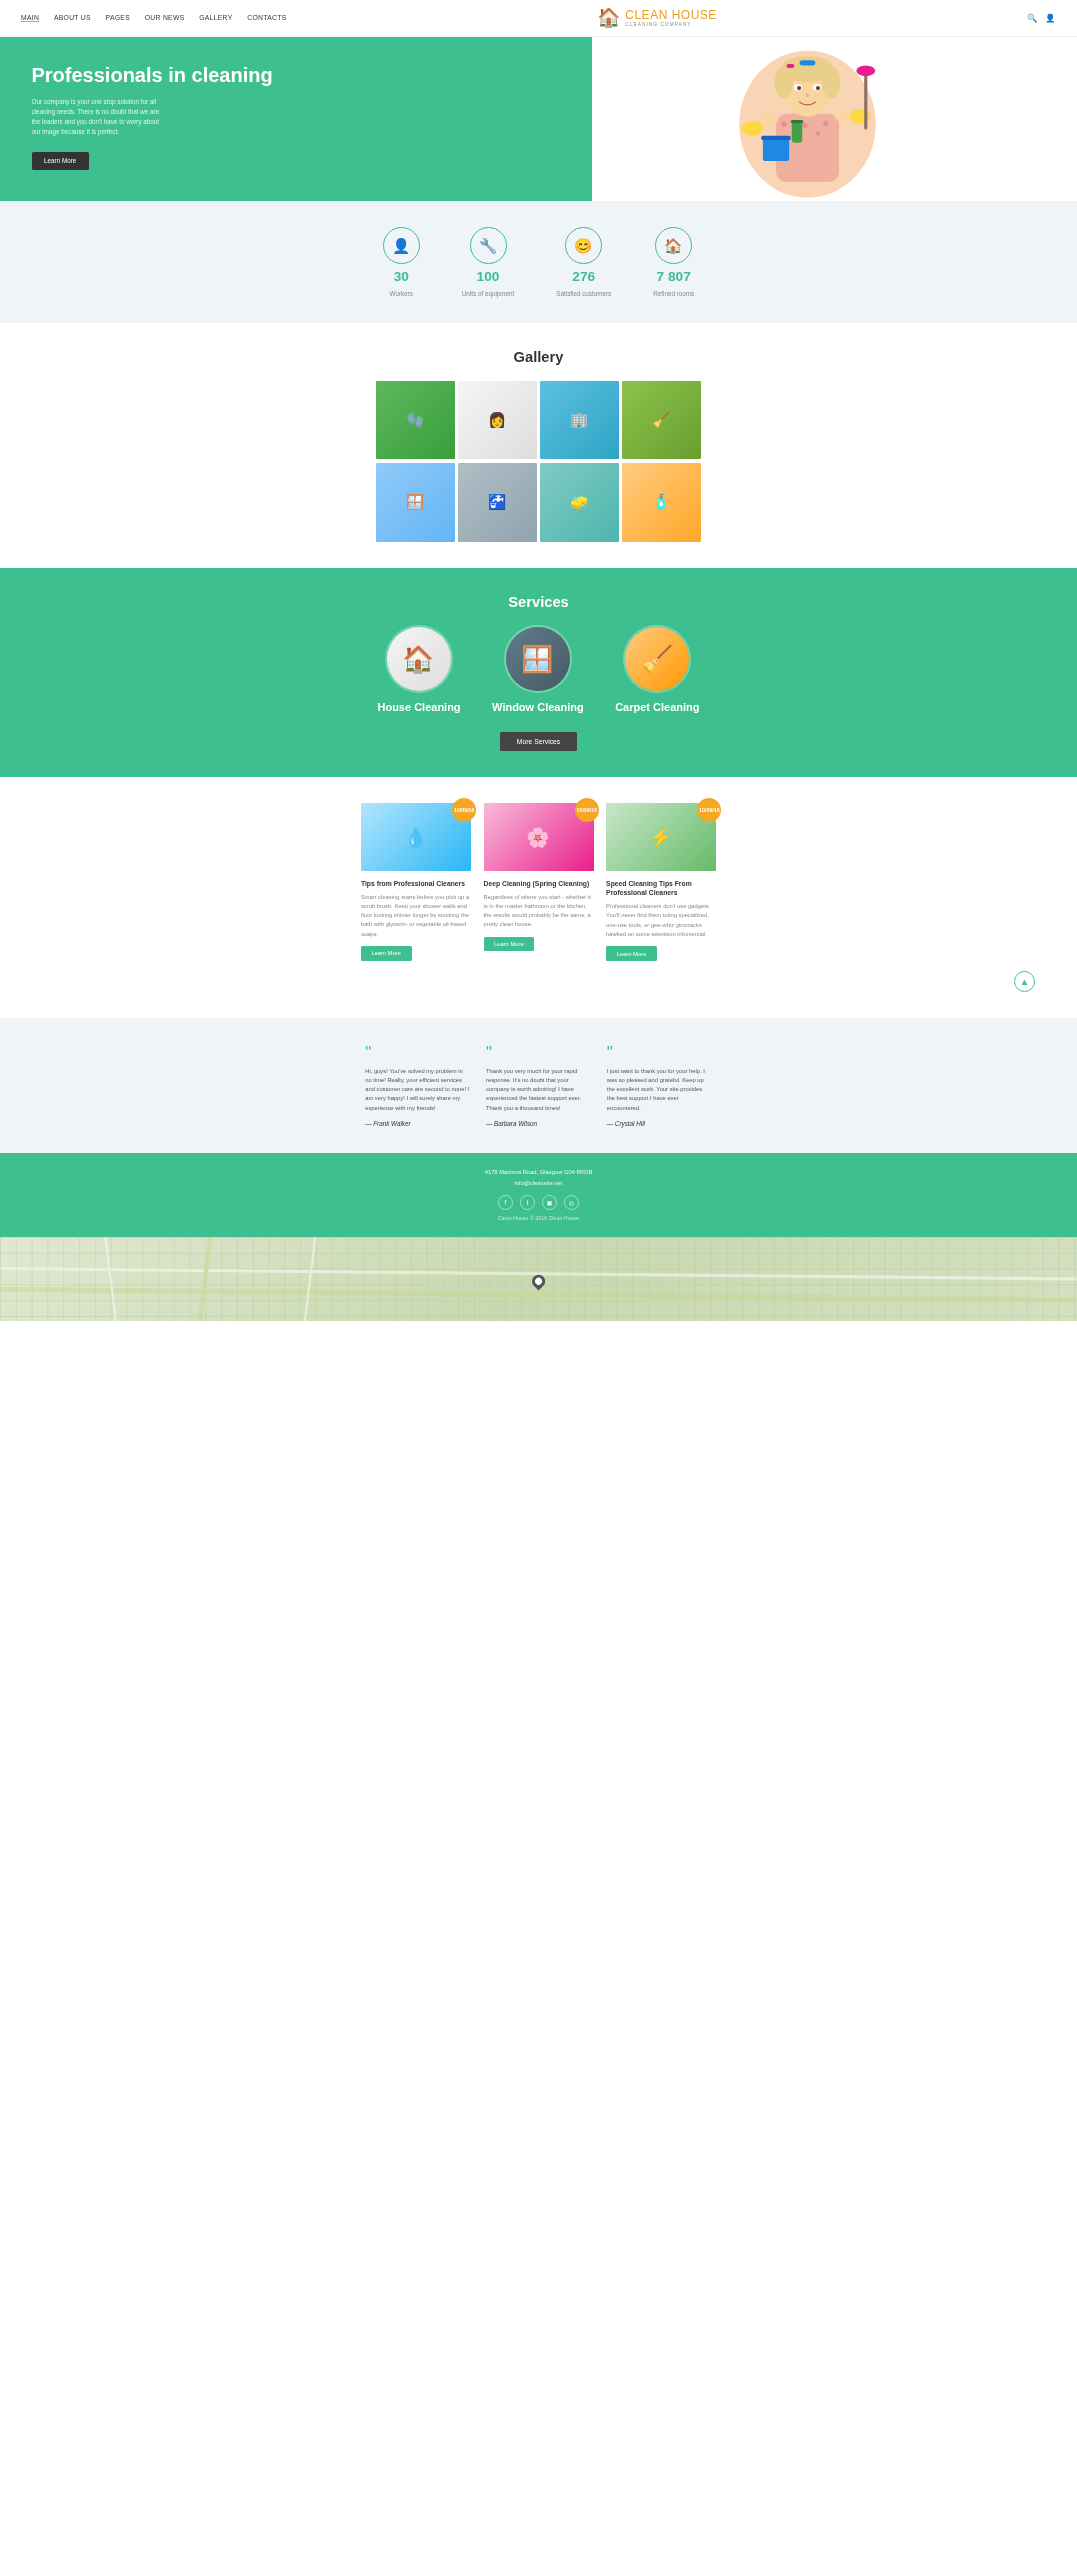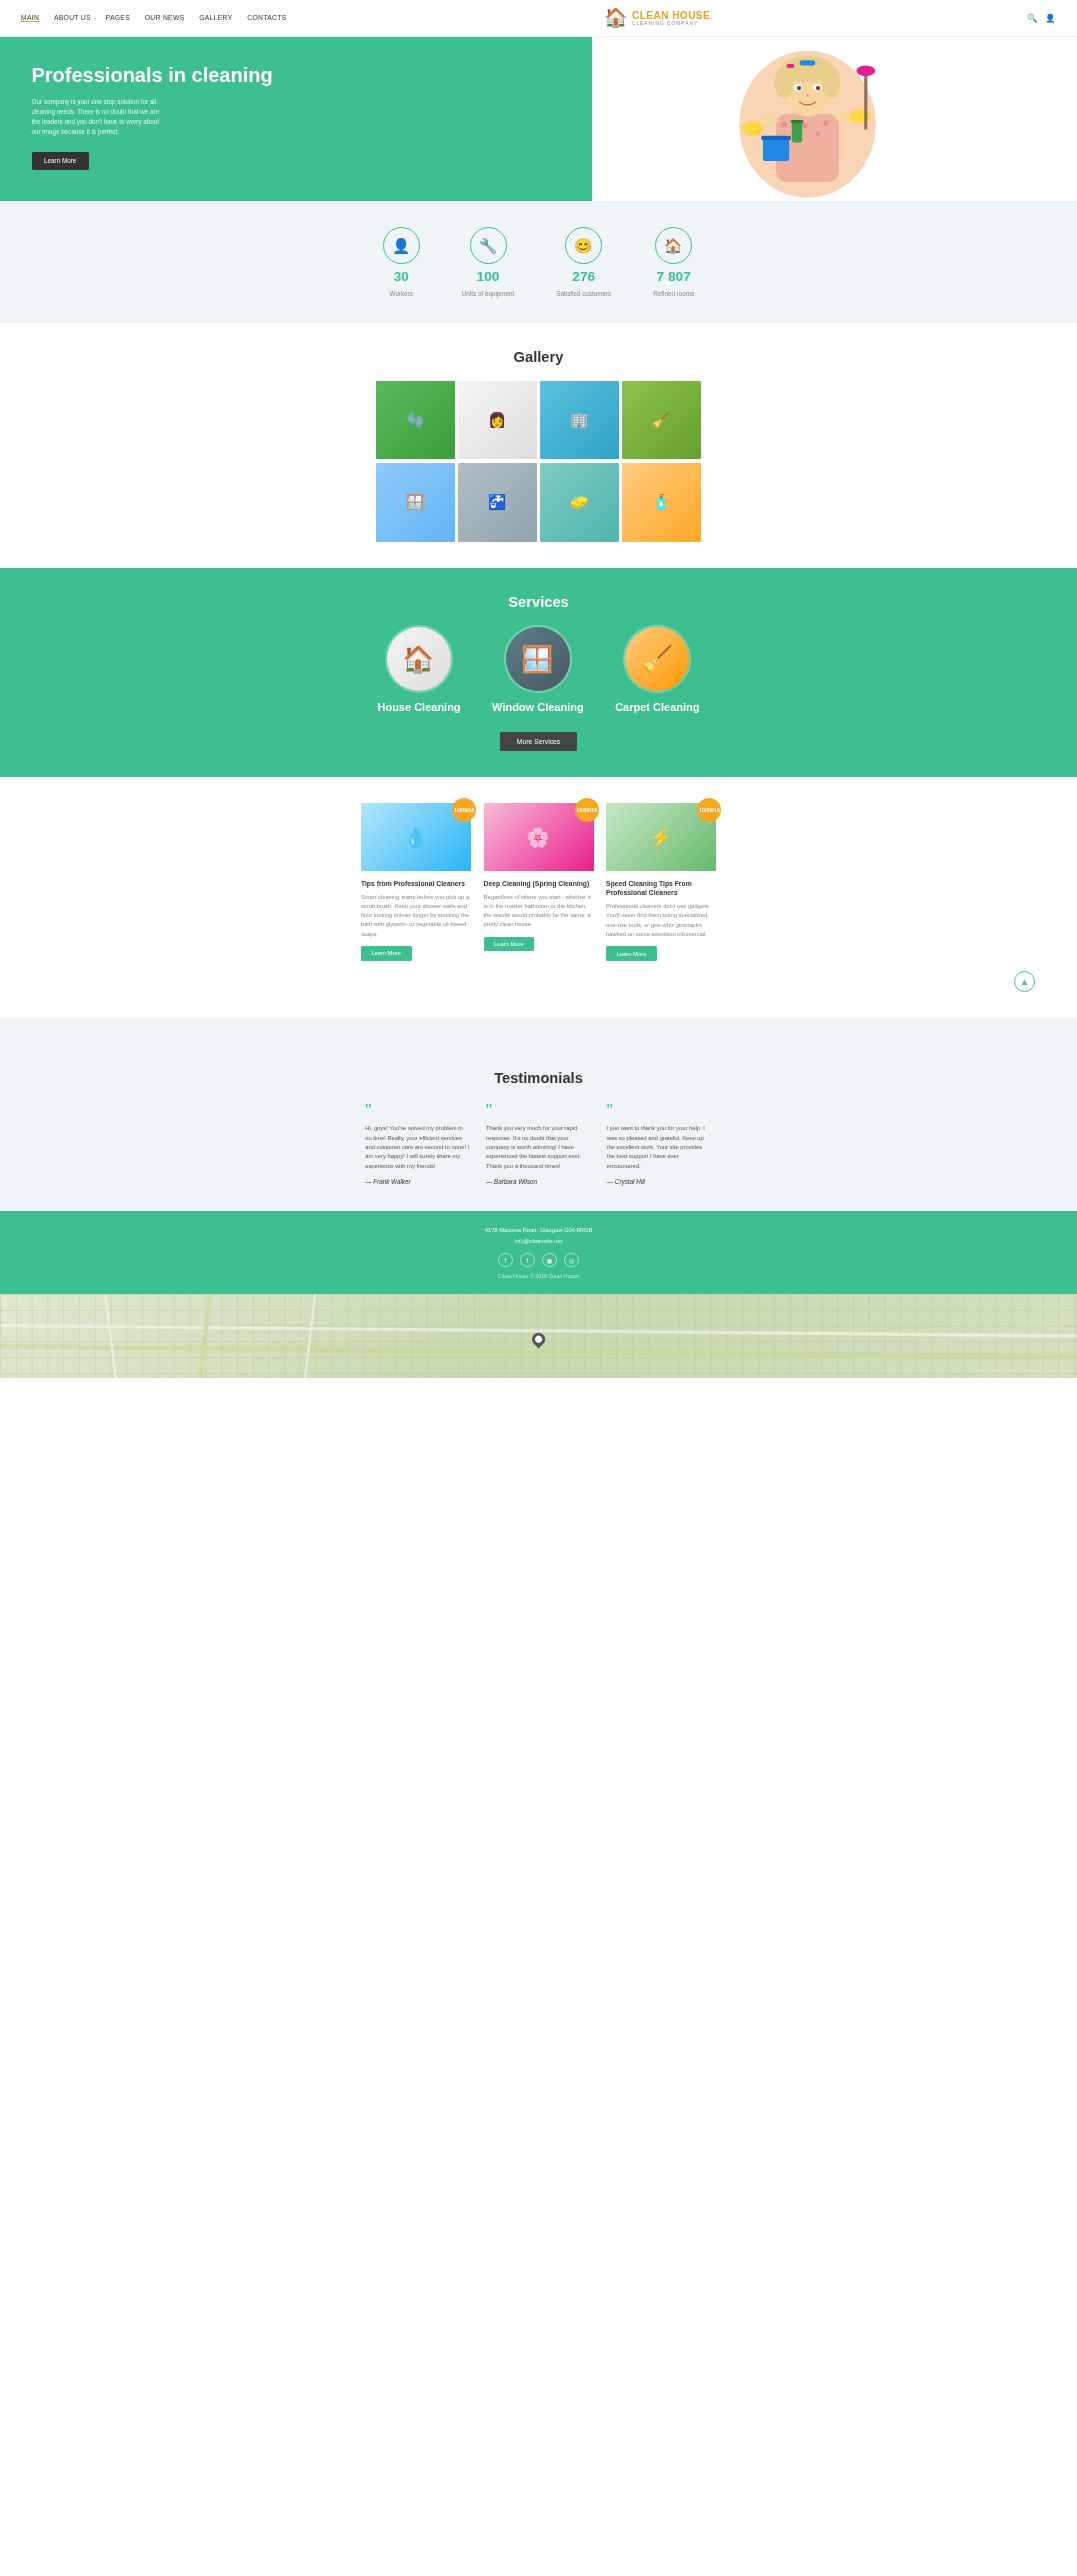--- a/index.html
+++ b/index.html
@@ -13,21 +13,21 @@
     .nav-links { display: flex; gap: 14.7px; }
     .nav-links a {
       text-decoration: none; color: #333; font-size: 6.8px; font-weight: 500;
       letter-spacing: 0.3px; text-transform: uppercase;
     }
     .nav-links a.active { color: #333; border-bottom: 1.1px solid #e8a020; }
     .nav-icons { display: flex; gap: 7.4px; color: #555; font-size: 8.4px; cursor: pointer; }
     .logo-wrap { display: flex; align-items: center; gap: 4.2px; }
     .logo-icon { font-size: 19px; color: #e8a020; }
     .logo-text { display: flex; flex-direction: column; }
-    .logo-title { font-size: 10px; font-weight: 700; color: #e8a020; letter-spacing: 0.5px; }
+    .logo-title { font-size: 12px; font-weight: 400; color: #e8a020; letter-spacing: 0.5px; }
     .logo-sub { font-size: 4.7px; color: #888; letter-spacing: 1.1px; text-transform: uppercase; }
 
     
     .hero {
       position: relative; background: #fff; overflow: hidden;
       min-height: 158px; display: flex;
     }
     .hero-content {
       background: #3dbf8f; padding: 26px 21px 31.5px 31.5px;
       width: 55%; display: flex; flex-direction: column; justify-content: space-between;
@@ -406,21 +406,20 @@
     <div class="news-text">Professional cleaners don't use gadgets. You'll never find them toting specialized, one-use tools, or gee-whiz gimcracks hawked on some television infomercial.</div>
     <button class="learn-btn">Learn More</button>
   </div>
     </div>
   <div class="scroll-top" style="margin-top:10.5px;">
     <button class="scroll-top-btn">▲</button>
   </div>
 </section>
 
 <section class="testimonials-section">
-  <h2 class="section-title">Testimonials</h2>
   <div class="testimonials-grid">
 
   <div class="testimonial-card">
     <div class="quote-mark">"</div>
     <div class="testimonial-text">Hi, guys! You've solved my problem in no time! Really, your efficient services and customer care are second to none! I am very happy! I will surely share my experience with my friends!</div>
     <div class="testimonial-author">— Frank Walker</div>
   </div>
       <div class="testimonial-card">
     <div class="quote-mark">"</div>
     <div class="testimonial-text">Thank you very much for your rapid response. It's no doubt that your company is worth admiring! I have experienced the fastest support ever. Thank you a thousand times!</div>

